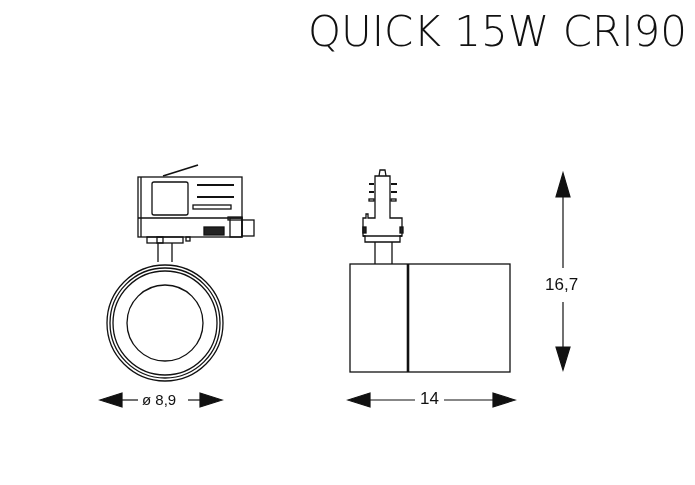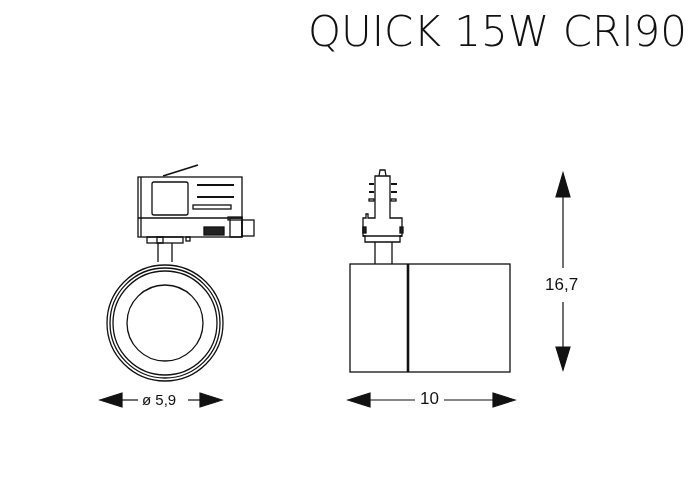--- a/index.html
+++ b/index.html
@@ -86,15 +86,15 @@
     </g>
     <g>
       <line x1="563" y1="190" x2="563" y2="268"></line>
       <line x1="563" y1="302" x2="563" y2="352"></line>
       <polygon points="563,173 556,197 570,197"></polygon>
       <polygon points="563,370 556,347 570,347"></polygon>
     </g>
   </g>
 </svg>
 
-<div class="dim-label" style="left:140px; top:391px; font-size:15px; padding:0 2px;">ø 5,9</div>
-<div class="dim-label" style="left:418px; top:390px; font-size:17px; padding:0 2px;">10</div>
+<div class="dim-label" style="left:140px; top:391px; font-size:15px; padding:0 2px;">ø 8,9</div>
+<div class="dim-label" style="left:418px; top:390px; font-size:17px; padding:0 2px;">14</div>
 <div class="dim-label" style="left:545px; top:274px; font-size:17px; padding:2px 0;">16,7</div>
 
 </body></html>

